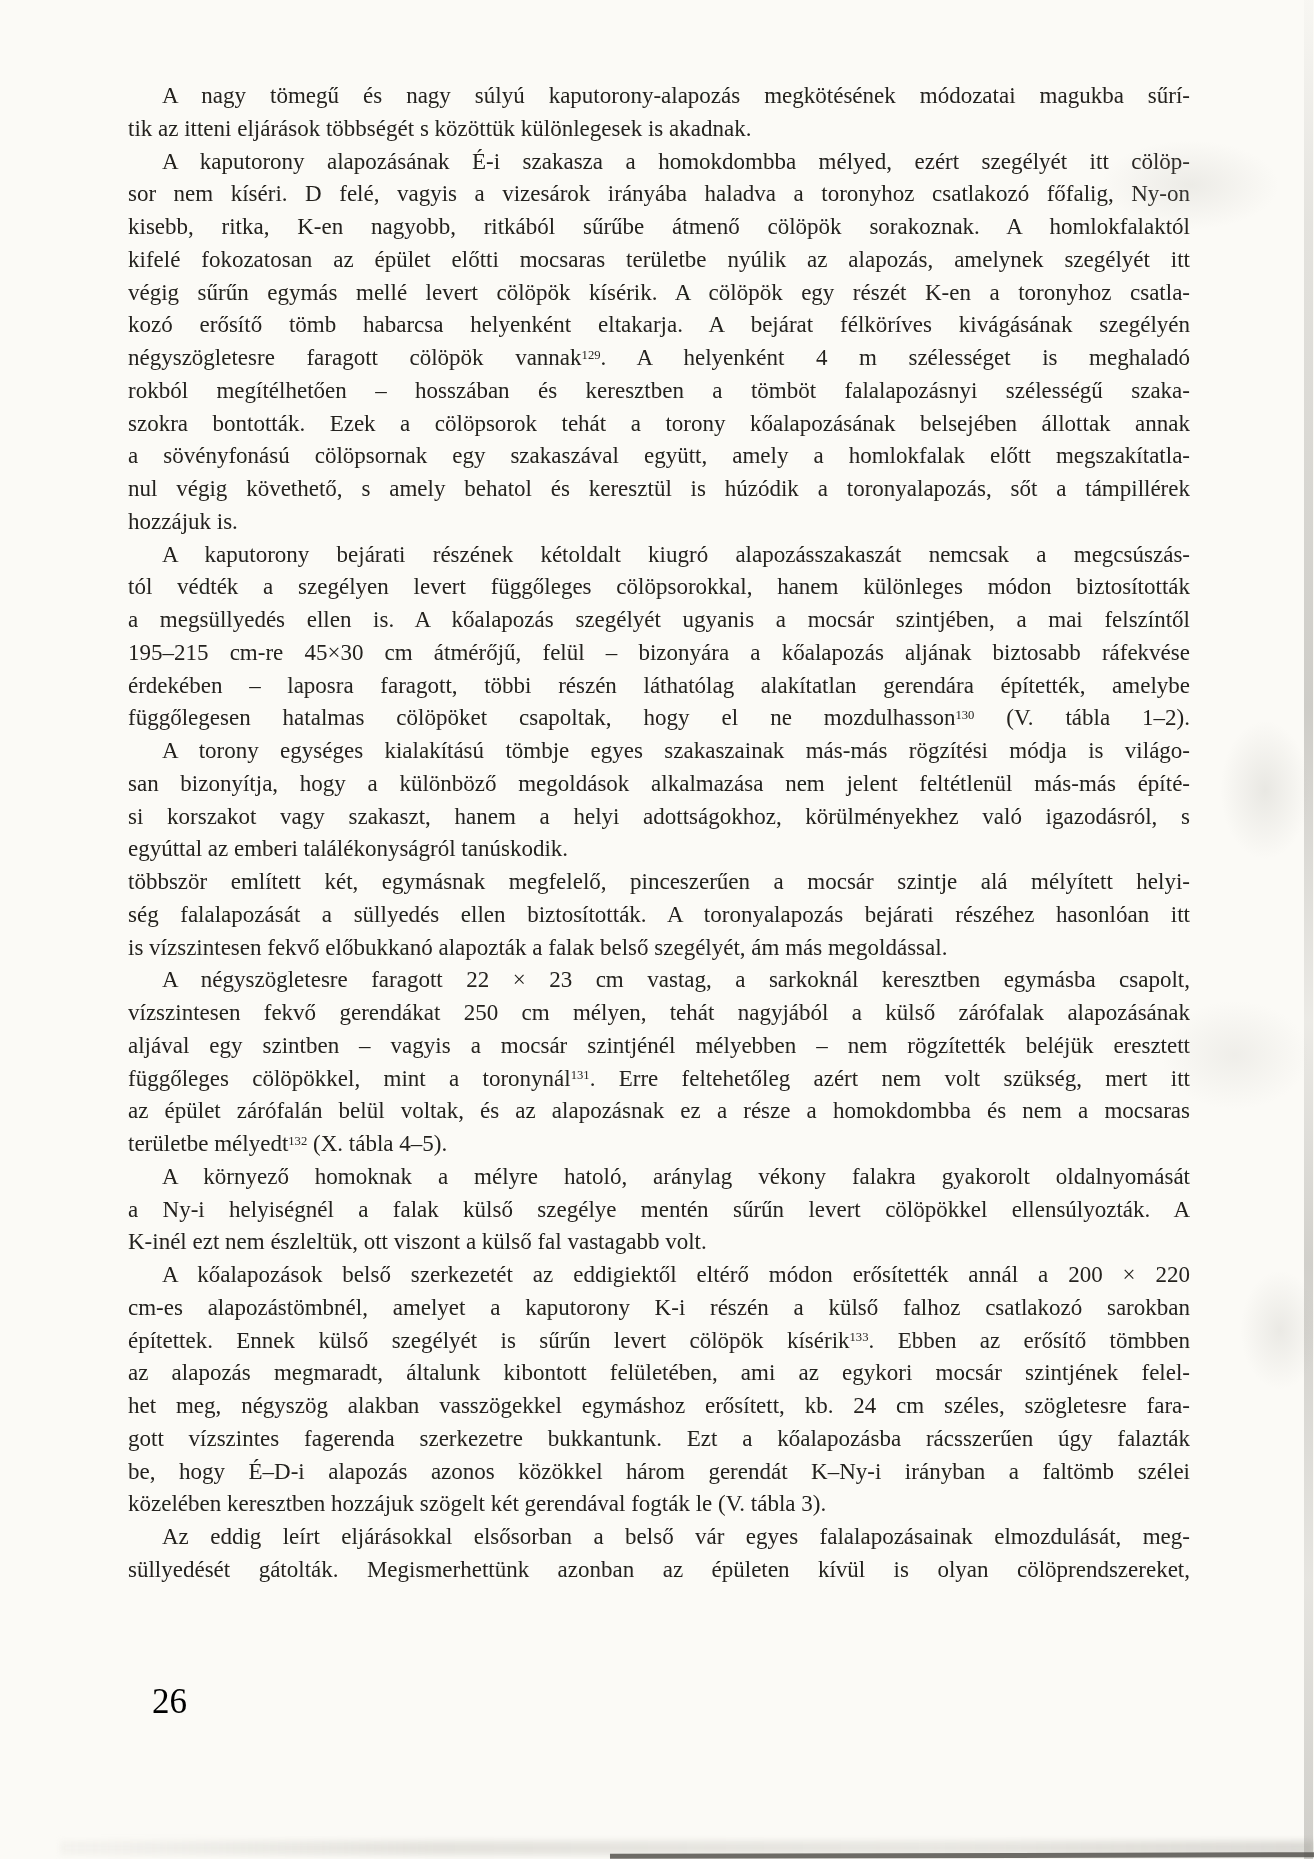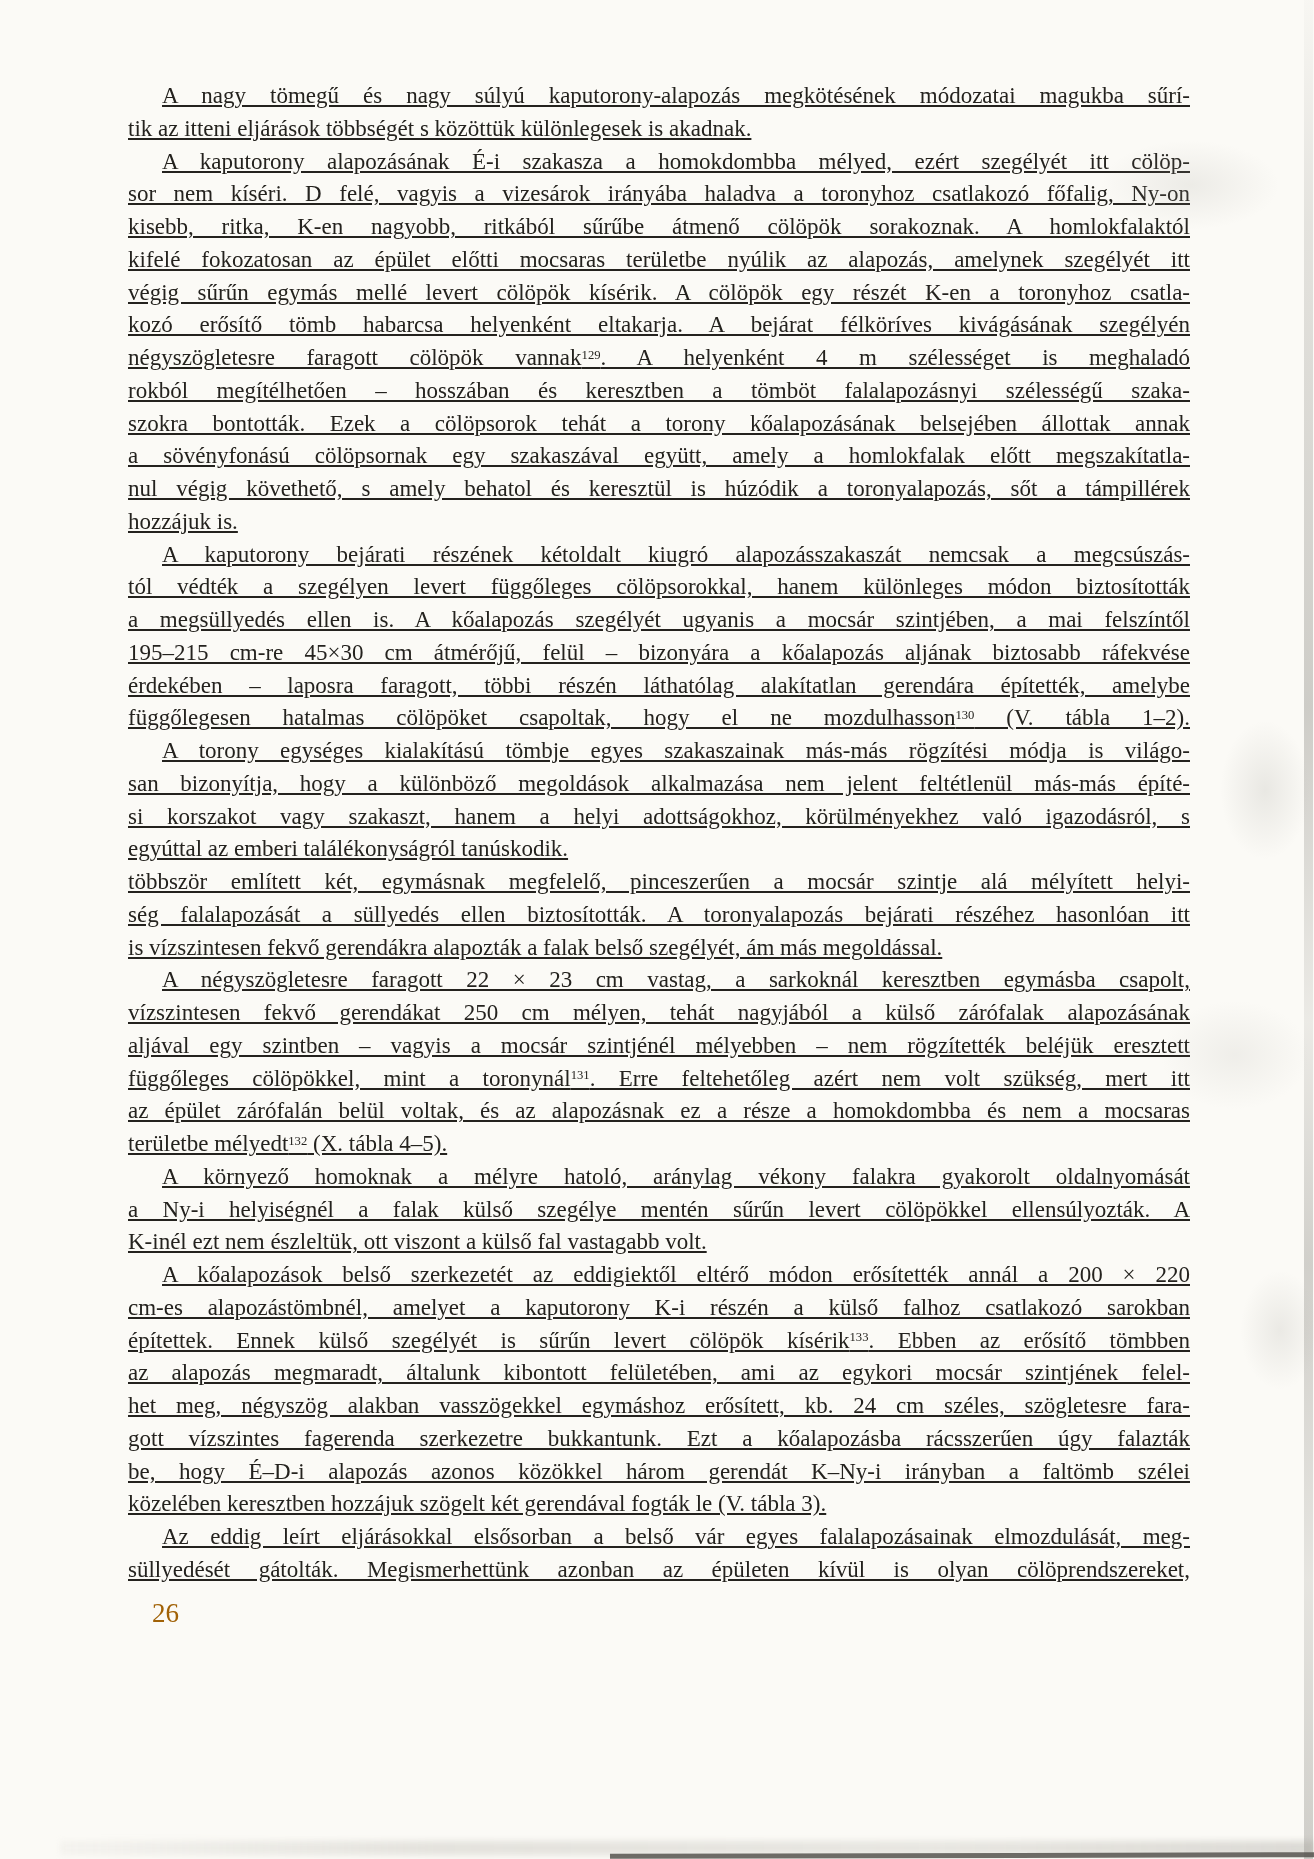--- a/index.html
+++ b/index.html
@@ -28,42 +28,41 @@
   .para {
     margin: 0;
     padding: 0;
   }
   .line {
     font-size: 23px;
     line-height: 32.75px;
     white-space: nowrap;
     overflow: hidden;
     text-align: left;
-    text-decoration: underline;
   }
   .line.just {
     text-align: justify;
     text-align-last: justify;
   }
   .line.indent {
     text-indent: 34px;
   }
   .line sup {
     font-size: 0.55em;
     line-height: 0;
     vertical-align: baseline;
     position: relative;
     top: -0.5em;
   }
   .page-number {
     position: absolute;
     left: 152px;
-    top: 1598px;
-    font-size: 27px;
-    color: #a16207;
+    top: 1682px;
+    font-size: 35px;
+    color: #000000;
   }
   
   .edge-right {
     position: absolute;
     top: 0;
     right: 1px;
     width: 9px;
     height: 100%;
     background: linear-gradient(to bottom,
       rgba(185,183,177,0.05) 0%,
@@ -153,21 +152,21 @@
       </div>
       <div class="para">
         <div class="line indent just"><span>A torony egységes kialakítású tömbje egyes szakaszainak más-más rögzítési módja is világo-</span></div>
         <div class="line just"><span>san bizonyítja, hogy a különböző megoldások alkalmazása nem jelent feltétlenül más-más építé-</span></div>
         <div class="line just"><span>si korszakot vagy szakaszt, hanem a helyi adottságokhoz, körülményekhez való igazodásról, s</span></div>
         <div class="line"><span>egyúttal az emberi találékonyságról tanúskodik.</span></div>
       </div>
       <div class="para">
         <div class="line just"><span>többször említett két, egymásnak megfelelő, pinceszerűen a mocsár szintje alá mélyített helyi-</span></div>
         <div class="line just"><span>ség falalapozását a süllyedés ellen biztosították. A toronyalapozás bejárati részéhez hasonlóan itt</span></div>
-        <div class="line"><span>is vízszintesen fekvő gerendákra alapozták a falak belső szegélyét, ám más megoldással.</span></div>
+        <div class="line"><span>is vízszintesen fekvő előbukkanó alapozták a falak belső szegélyét, ám más megoldással.</span></div>
       </div>
       <div class="para">
         <div class="line indent just"><span>A négyszögletesre faragott 22 × 23 cm vastag, a sarkoknál keresztben egymásba csapolt,</span></div>
         <div class="line just"><span>vízszintesen fekvő gerendákat 250 cm mélyen, tehát nagyjából a külső zárófalak alapozásának</span></div>
         <div class="line just"><span>aljával egy szintben – vagyis a mocsár szintjénél mélyebben – nem rögzítették beléjük eresztett</span></div>
         <div class="line just"><span>függőleges cölöpökkel, mint a toronynál</span><sup>131</sup><span>. Erre feltehetőleg azért nem volt szükség, mert itt</span></div>
         <div class="line just"><span>az épület zárófalán belül voltak, és az alapozásnak ez a része a homokdombba és nem a mocsaras</span></div>
         <div class="line"><span>területbe mélyedt</span><sup>132</sup><span> (X. tábla 4–5).</span></div>
       </div>
       <div class="para">

